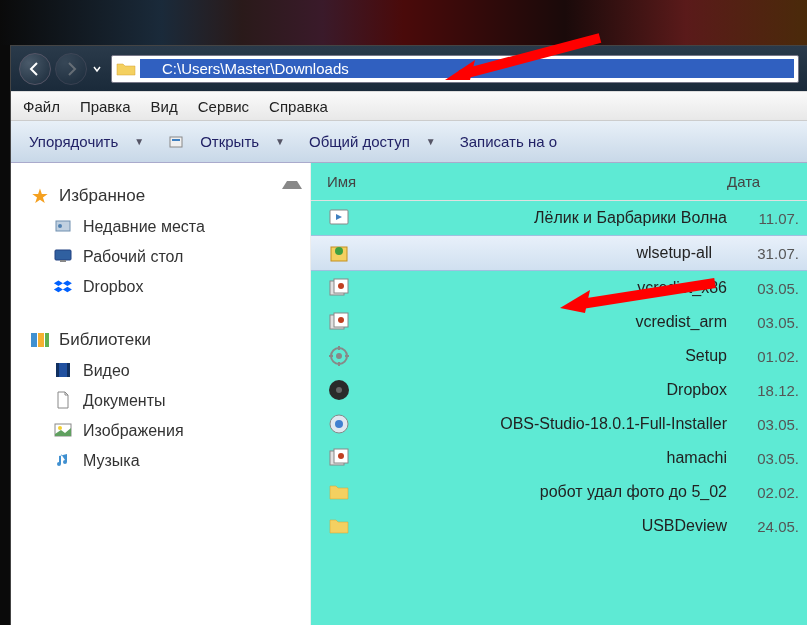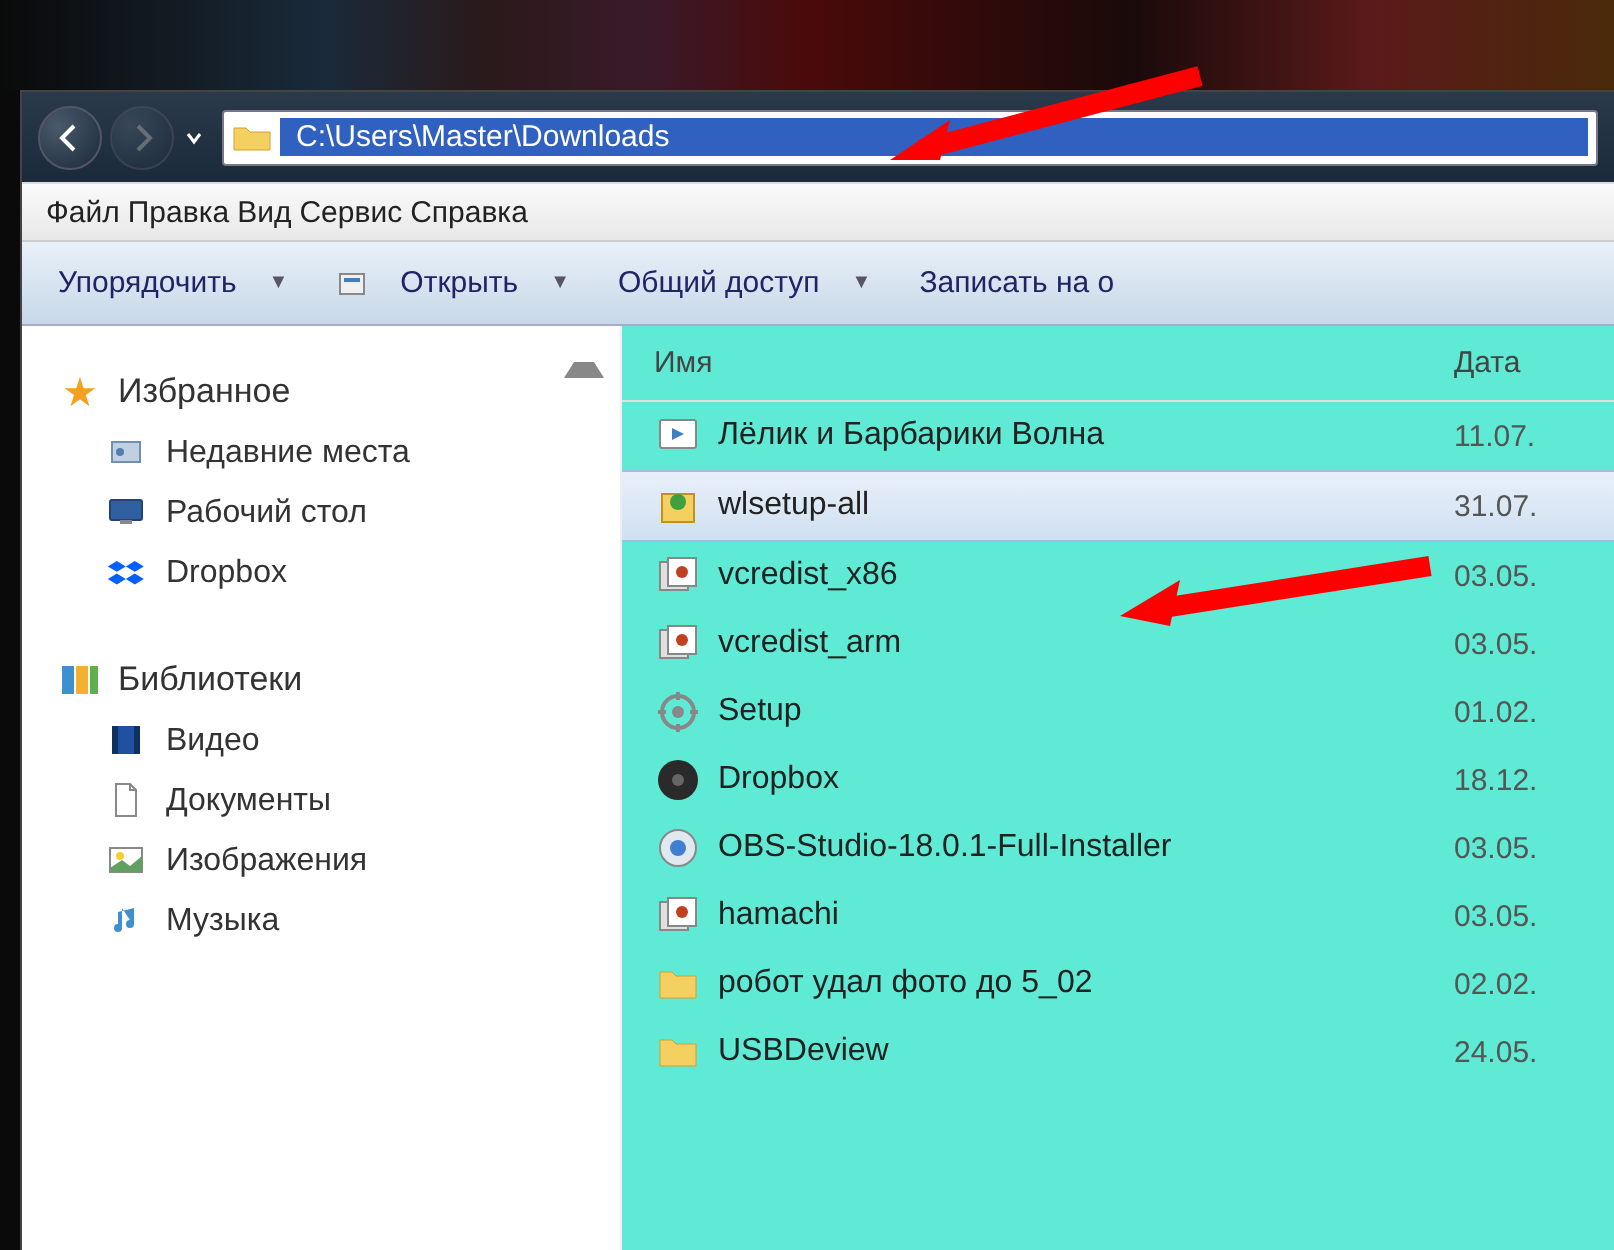--- a/index.html
+++ b/index.html
@@ -10,23 +10,23 @@
     .window { position: absolute; top: 45px; left: 10px; right: 0; bottom: 0; background: #fff; border: 1px solid #444; border-bottom: none; border-right: none; }
     
     .nav-bar { height: 45px; background: linear-gradient(180deg, #2a3a4a 0%, #1a2a3a 100%); display: flex; align-items: center; padding: 0 8px; gap: 4px; }
     .nav-btn { width: 32px; height: 32px; border-radius: 50%; background: radial-gradient(circle at 30% 30%, #4a5a6a, #1a2a3a); border: 1px solid #556; display: flex; align-items: center; justify-content: center; cursor: pointer; flex-shrink: 0; }
     .nav-btn svg { width: 16px; height: 16px; }
     .nav-forward { opacity: 0.5; }
     .addr-separator { width: 12px; height: 12px; display: flex; align-items: center; justify-content: center; }
     .addr-separator svg { width: 8px; height: 8px; }
     .address-bar { flex: 1; height: 28px; background: #fff; border: 1px solid #778; display: flex; align-items: center; padding: 0 4px; gap: 4px; margin-left: 4px; border-radius: 2px; }
     .folder-icon { width: 20px; height: 16px; }
-    .address-text { flex: 1; background: #3060c0; color: #fff; padding: 1px 8px; font-size: 15px; border: none; outline: none; }
-    
-    .menu-bar { height: 30px; background: linear-gradient(180deg, #fafafa 0%, #e8e8e8 100%); display: flex; align-items: center; padding: 0 12px; gap: 4px; border-top: 1px solid #ddd; border-bottom: 1px solid #ccc; }
+    .address-text { flex: 1; background: #3060c0; color: #fff; padding: 1px 22px; font-size: 15px; border: none; outline: none; }
+    
+    .menu-bar { height: 30px; background: linear-gradient(180deg, #fafafa 0%, #e8e8e8 100%); display: flex; align-items: center; padding: 0 12px; gap: 20px; border-top: 1px solid #ddd; border-bottom: 1px solid #ccc; }
     .menu-item { font-size: 15px; color: #222; cursor: pointer; display: flex; align-items: center; gap: 4px; }
     
     .toolbar { height: 42px; background: linear-gradient(180deg, #e8f0f8 0%, #c8d8e8 100%); display: flex; align-items: center; padding: 0 18px; gap: 24px; border-bottom: 1px solid #aac; }
     .toolbar-item { font-size: 15px; color: #226; cursor: pointer; display: flex; align-items: center; gap: 16px; }
     .toolbar-item svg { width: 16px; height: 16px; }
     .dropdown-arrow { font-size: 10px; color: #556; }
     
     .content { display: flex; height: calc(100% - 117px); }
     
     .sidebar { width: 300px; background: #fff; padding: 18px 12px; overflow-y: auto; border-right: 1px solid #eee; position: relative; }
@@ -35,22 +35,22 @@
     .side-header { display: flex; align-items: center; gap: 8px; font-size: 17px; color: #333; padding: 4px 6px; cursor: pointer; }
     .side-header .icon { width: 22px; height: 22px; display: flex; align-items: center; justify-content: center; }
     .side-item { display: flex; align-items: flex-end; gap: 10px; font-size: 16px; color: #333; padding: 5px 6px 5px 30px; cursor: pointer; }
     .side-item .icon { width: 20px; height: 20px; display: flex; align-items: center; justify-content: center; }
     
     .main { flex: 1; background: #5eead4; display: flex; flex-direction: column; }
     .list-header { display: flex; padding: 10px 0 10px 16px; border-bottom: 1px solid #e0e0e0; }
     .col-name { flex: 1; font-size: 15px; color: #444; }
     .col-date { width: 80px; font-size: 15px; color: #444; padding-right: 8px; }
     .list-body { flex: 1; overflow-y: auto; }
-    .file-row { display: flex; align-items: center; padding: 5px 0 5px 16px; cursor: pointer; }
-    .file-row.selected { background: linear-gradient(180deg, #e8f0fa 0%, #d0e0f0 100%); border: 1px solid #a0c0e0; border-left: none; border-right: none; }
+    .file-row { display: flex; align-items: center; padding: 5px 0 5px 16px; cursor: pointer; text-align: right; }
+    .file-row.selected { background: linear-gradient(180deg, #e8f0fa 0%, #d0e0f0 100%); border: 1px solid #a0c0e0; border-left: none; border-right: none; gap: 15px; }
     .file-icon { width: 24px; height: 24px; display: flex; align-items: center; justify-content: center; margin-right: 8px; }
     .file-name { flex: 1; font-size: 16px; color: #222; }
     .file-date { width: 80px; font-size: 15px; color: #555; padding-right: 8px; }
     
     .arrow-annotation { position: absolute; z-index: 100; }
     .arrow-1 { top: 30px; left: 440px; }
     .arrow-2 { top: 275px; left: 555px; }
     
     .star-icon { color: #f4a020; font-size: 20px; }
     .lib-icon svg { width: 22px; height: 22px; }

